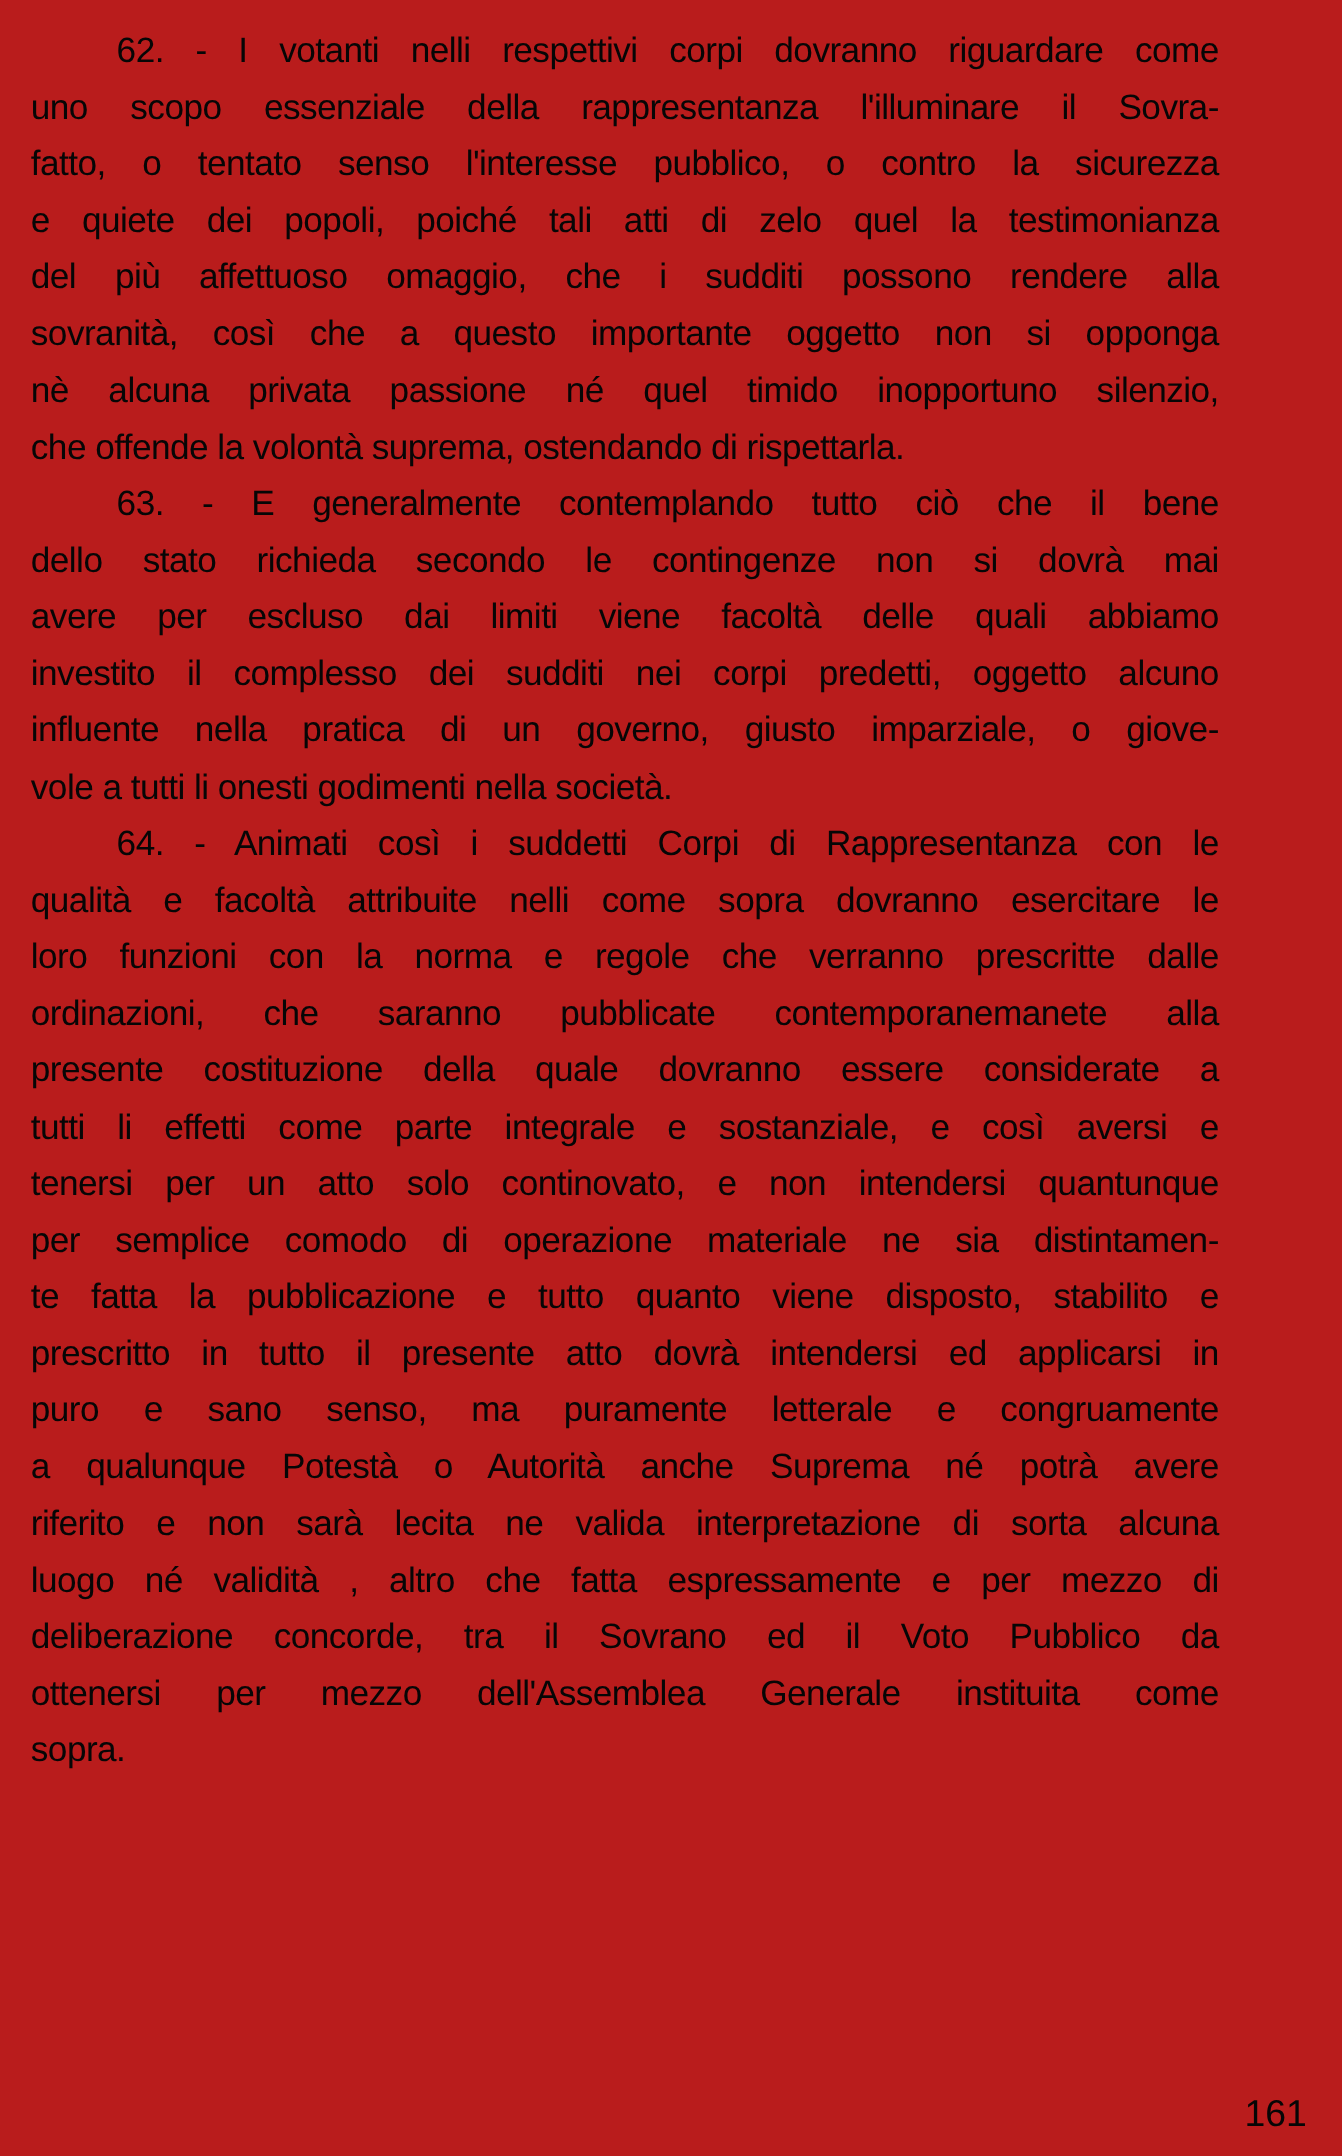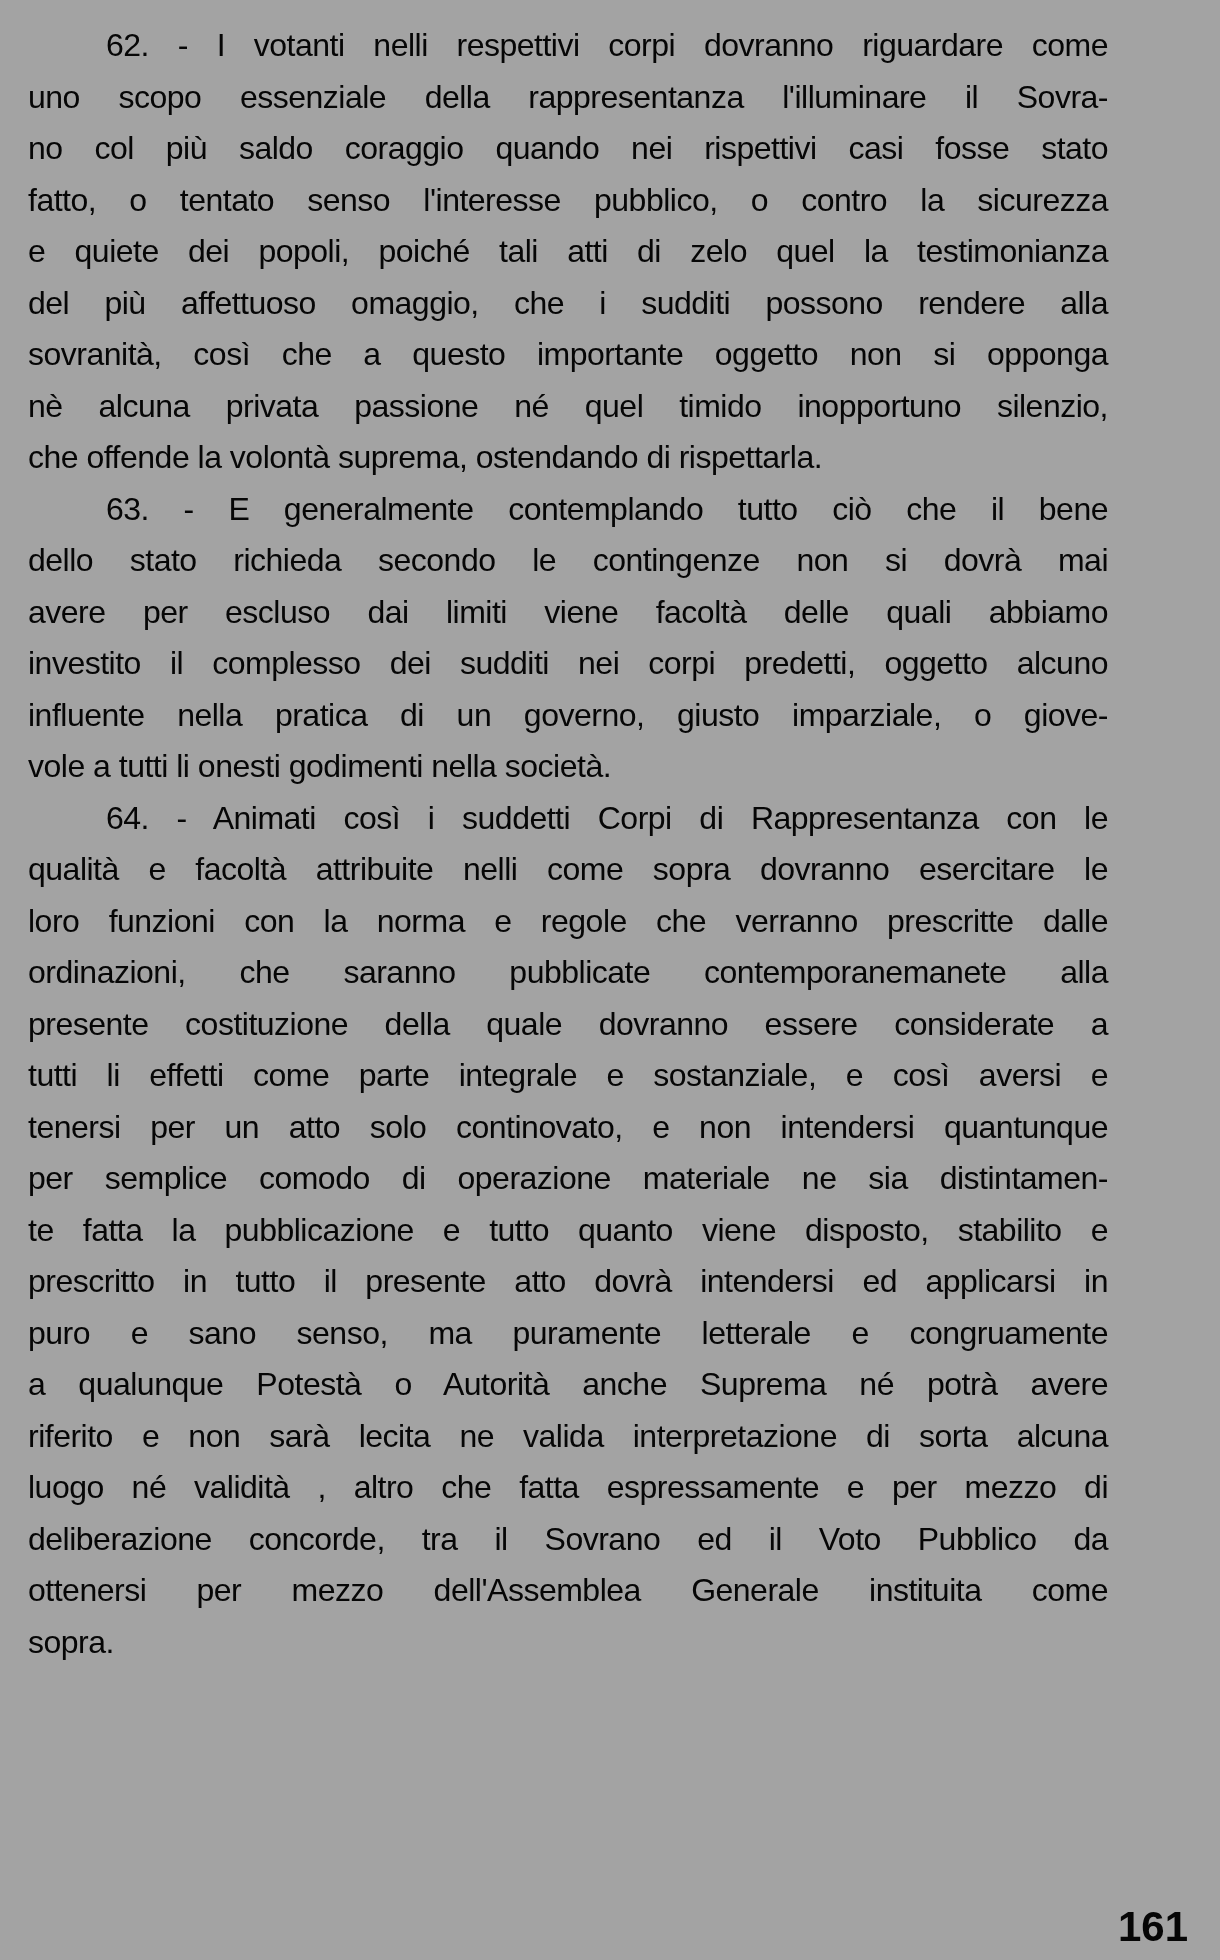--- a/index.html
+++ b/index.html
@@ -4,21 +4,21 @@
 <style>
   html, body {
     margin: 0;
     padding: 0;
     background: #e8e8e8;
   }
   .page {
     position: relative;
     width: 1220px;
     height: 1960px;
-    background: #a3a3a3;
+    background: #b91c1c;
     overflow: hidden;
     font-family: "Liberation Sans", sans-serif;
     color: #060606;
   }
   .text-block {
     position: absolute;
     left: 28px;
     top: 20px;
     width: 1080px;
   }
@@ -39,35 +39,33 @@
     text-indent: 78px;
   }
   .line.last {
     text-align: center;
     text-align-last: left;
   }
   .page-number {
     position: absolute;
     top: 1903px;
     right: 32px;
-    font-size: 42px;
+    font-size: 34px;
     letter-spacing: 0;
     color: #060606;
-    font-weight: bold;
   }
 </style>
 </head>
 <body>
 
 <div class="page">
   <div class="text-block">
       <div class="paragraph">
         <div class="line first">62. - I votanti nelli respettivi corpi dovranno riguardare come</div>
         <div class="line">uno scopo essenziale della rappresentanza l'illuminare il Sovra-</div>
-        <div class="line">no col più saldo coraggio quando nei rispettivi casi fosse stato</div>
         <div class="line">fatto, o tentato senso l'interesse pubblico, o contro la sicurezza</div>
         <div class="line">e quiete dei popoli, poiché tali atti di zelo quel la testimonianza</div>
         <div class="line">del più affettuoso omaggio, che i sudditi possono rendere alla</div>
         <div class="line">sovranità, così che a questo importante oggetto non si opponga</div>
         <div class="line">nè alcuna privata passione né quel timido inopportuno silenzio,</div>
         <div class="line last">che offende la volontà suprema, ostendando di rispettarla.</div>
       </div>
       <div class="paragraph">
         <div class="line first">63. - E generalmente contemplando tutto ciò che il bene</div>
         <div class="line">dello stato richieda secondo le contingenze non si dovrà mai</div>

